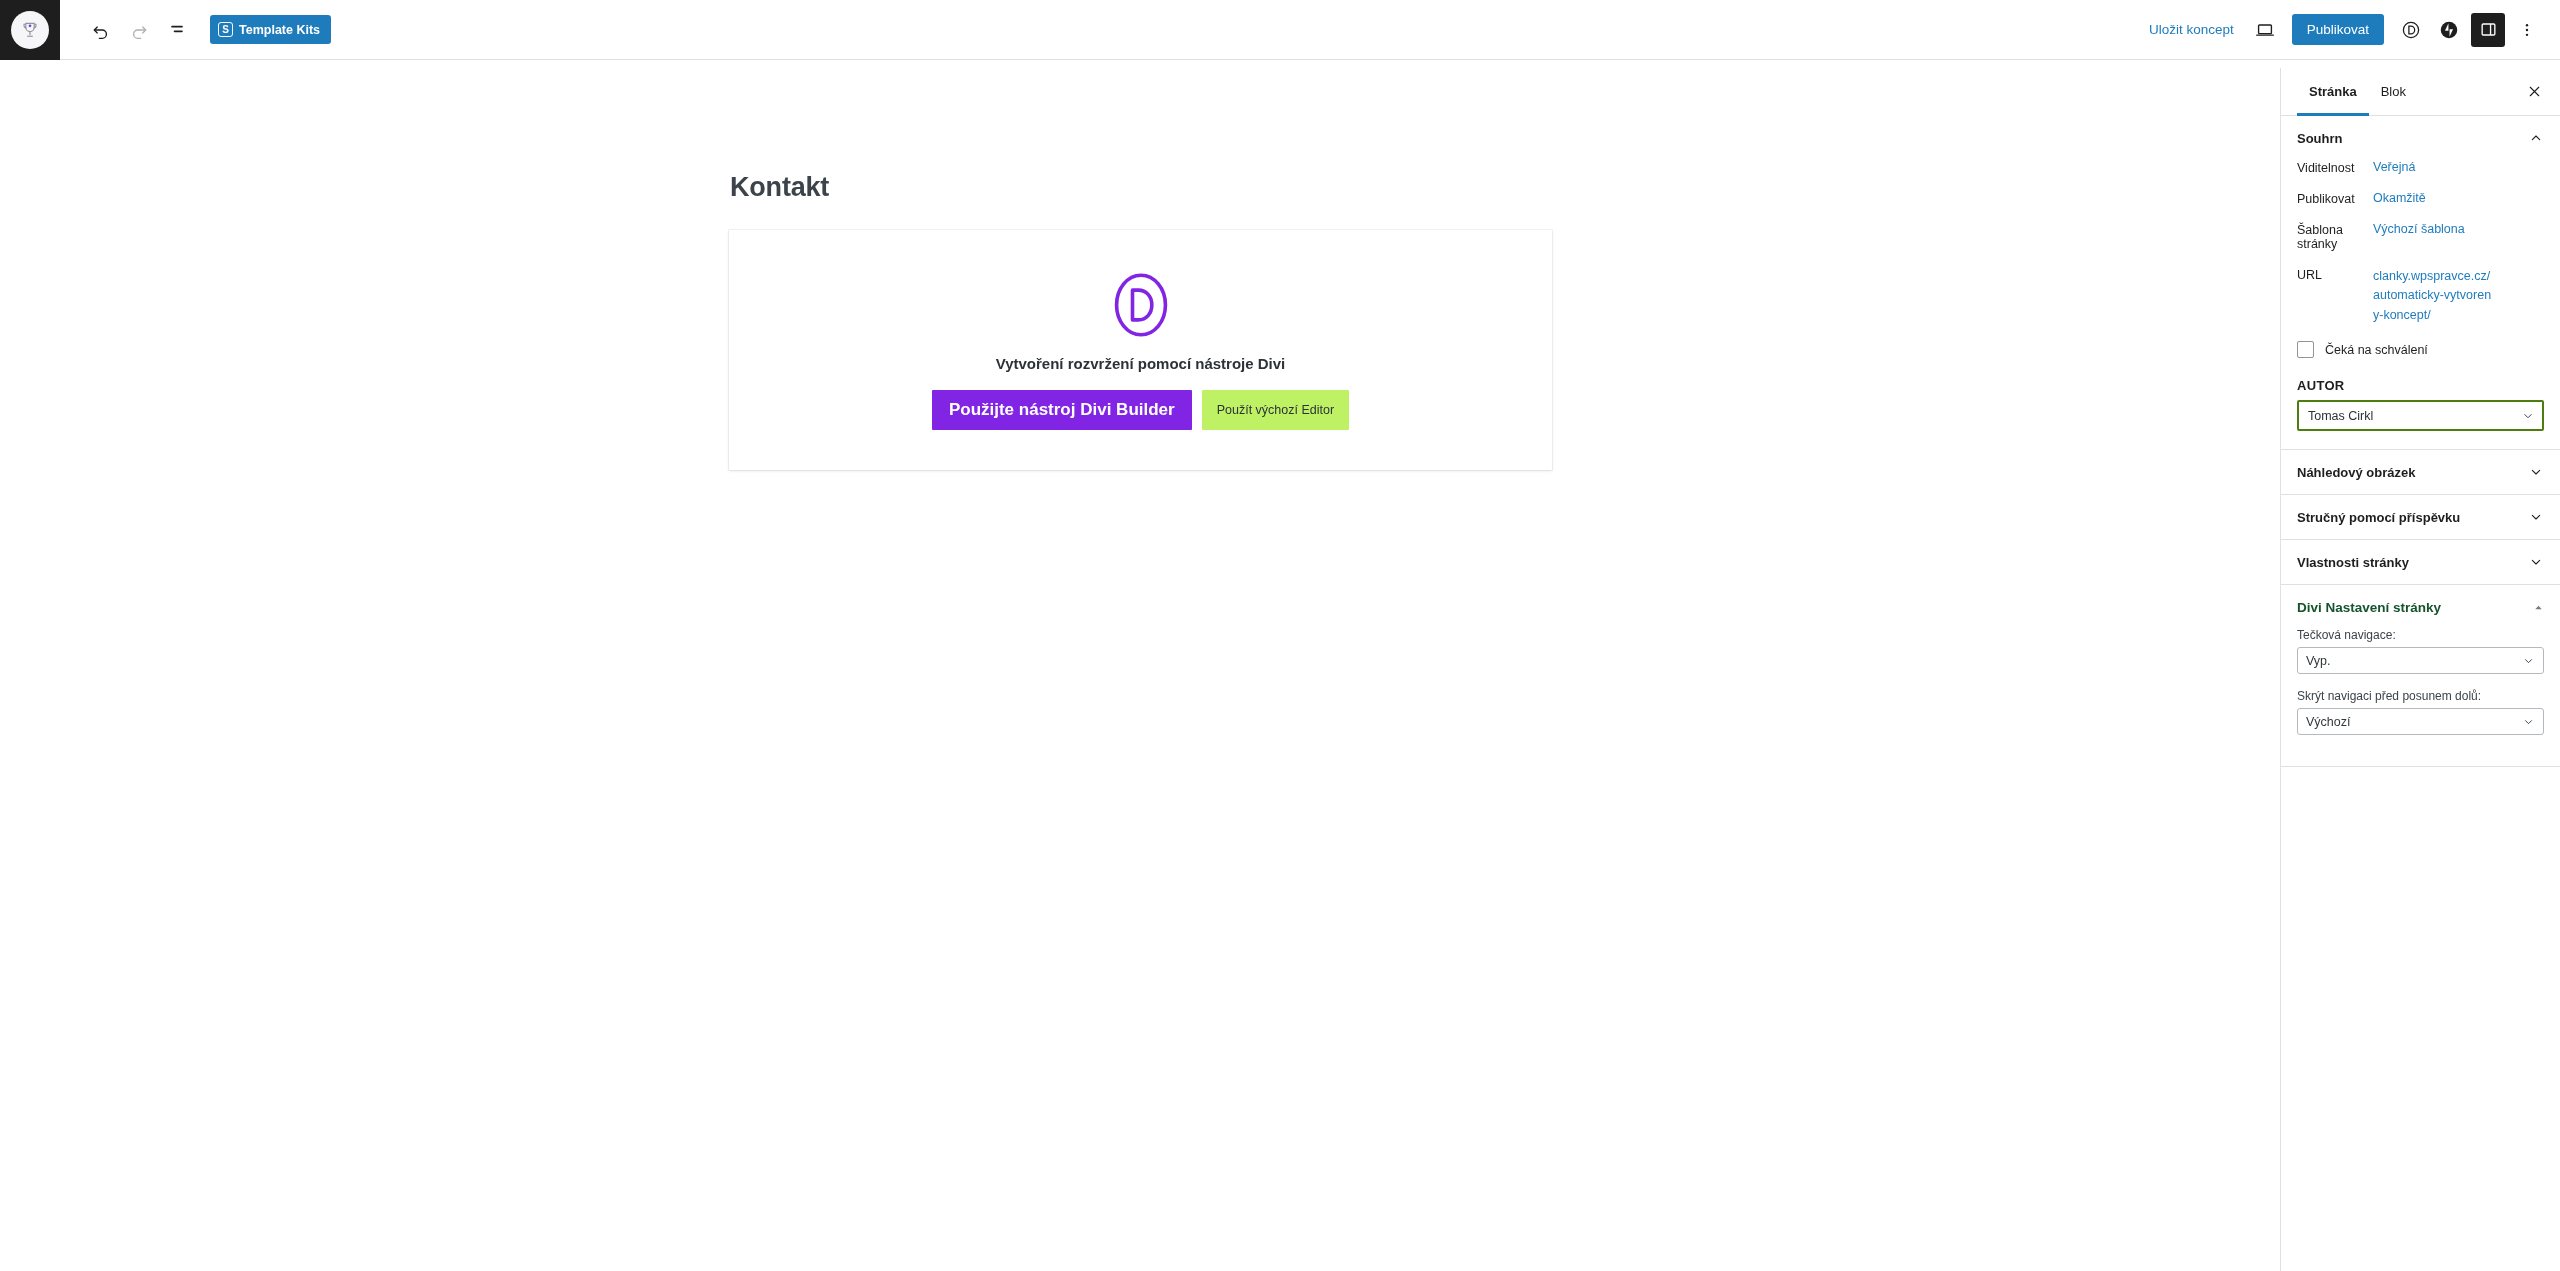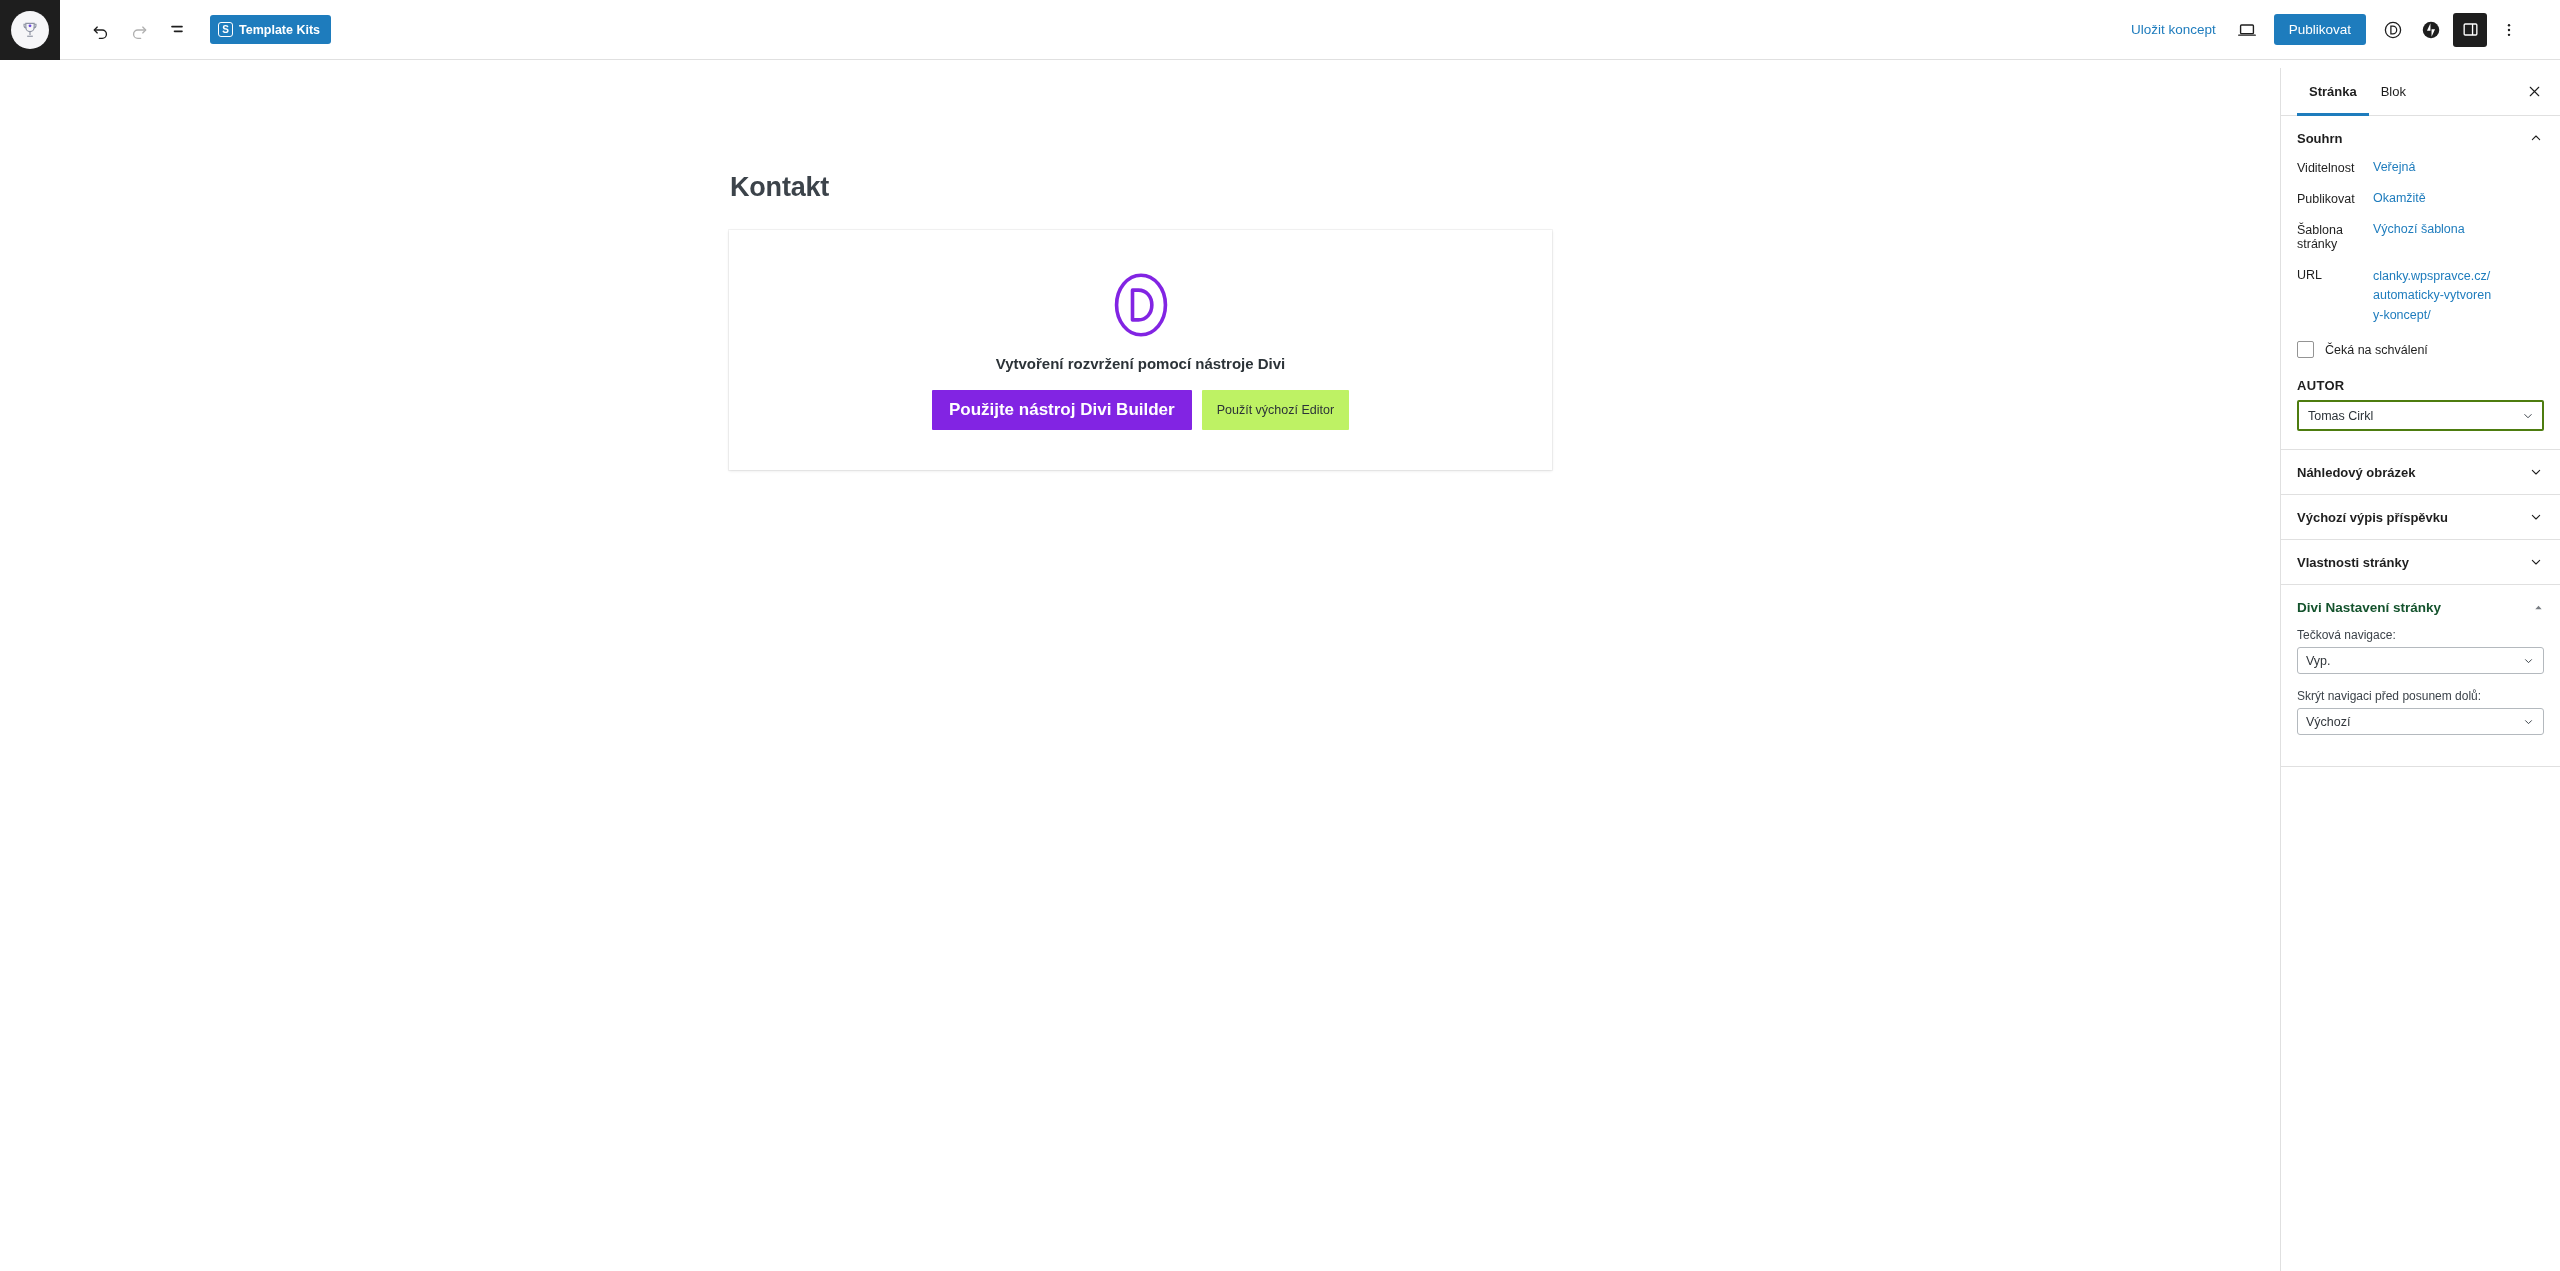--- a/index.html
+++ b/index.html
@@ -47,21 +47,21 @@
     font-size:12.5px; font-weight:600;
     cursor:pointer;
     white-space:nowrap;
   }
   .tk-badge {
     width:15px; height:15px; border:1.4px solid #fff; border-radius:3px;
     display:flex; align-items:center; justify-content:center;
     font-size:10px; font-weight:700; line-height:1;
   }
   .tb-spacer { flex:1 1 auto; }
-  .tb-right { display:flex; align-items:center; gap:0; padding-right:32px; }
+  .tb-right { display:flex; align-items:center; gap:0; padding-right:14px; }
   .save-draft {
     background:transparent; border:none;
     color:#1e7cbd; font-size:13.5px;
     cursor:pointer; padding:6px 12px;
     white-space:nowrap;
   }
   .publish-btn {
     background:#1e7cbd; color:#fff; border:none;
     border-radius:3px; height:31px;
     padding:0 15px; font-size:13.5px;
@@ -394,21 +394,21 @@
     <div class="panel-head">
       <span>Náhledový obrázek</span>
       <svg width="16" height="16" viewBox="0 0 24 24">
         <path d="M6.5 9.5 12 15l5.5-5.5" stroke="#1e1e1e" stroke-width="1.6" fill="none" stroke-linecap="round" stroke-linejoin="round"></path>
       </svg>
     </div>
   </div>
 
   <div class="panel">
     <div class="panel-head">
-      <span>Výchozí výpis příspěvku</span>
+      <span>Stručný pomocí příspěvku</span>
       <svg width="16" height="16" viewBox="0 0 24 24">
         <path d="M6.5 9.5 12 15l5.5-5.5" stroke="#1e1e1e" stroke-width="1.6" fill="none" stroke-linecap="round" stroke-linejoin="round"></path>
       </svg>
     </div>
   </div>
 
 
   <div class="panel">
     <div class="panel-head">
       <span>Vlastnosti stránky</span>

